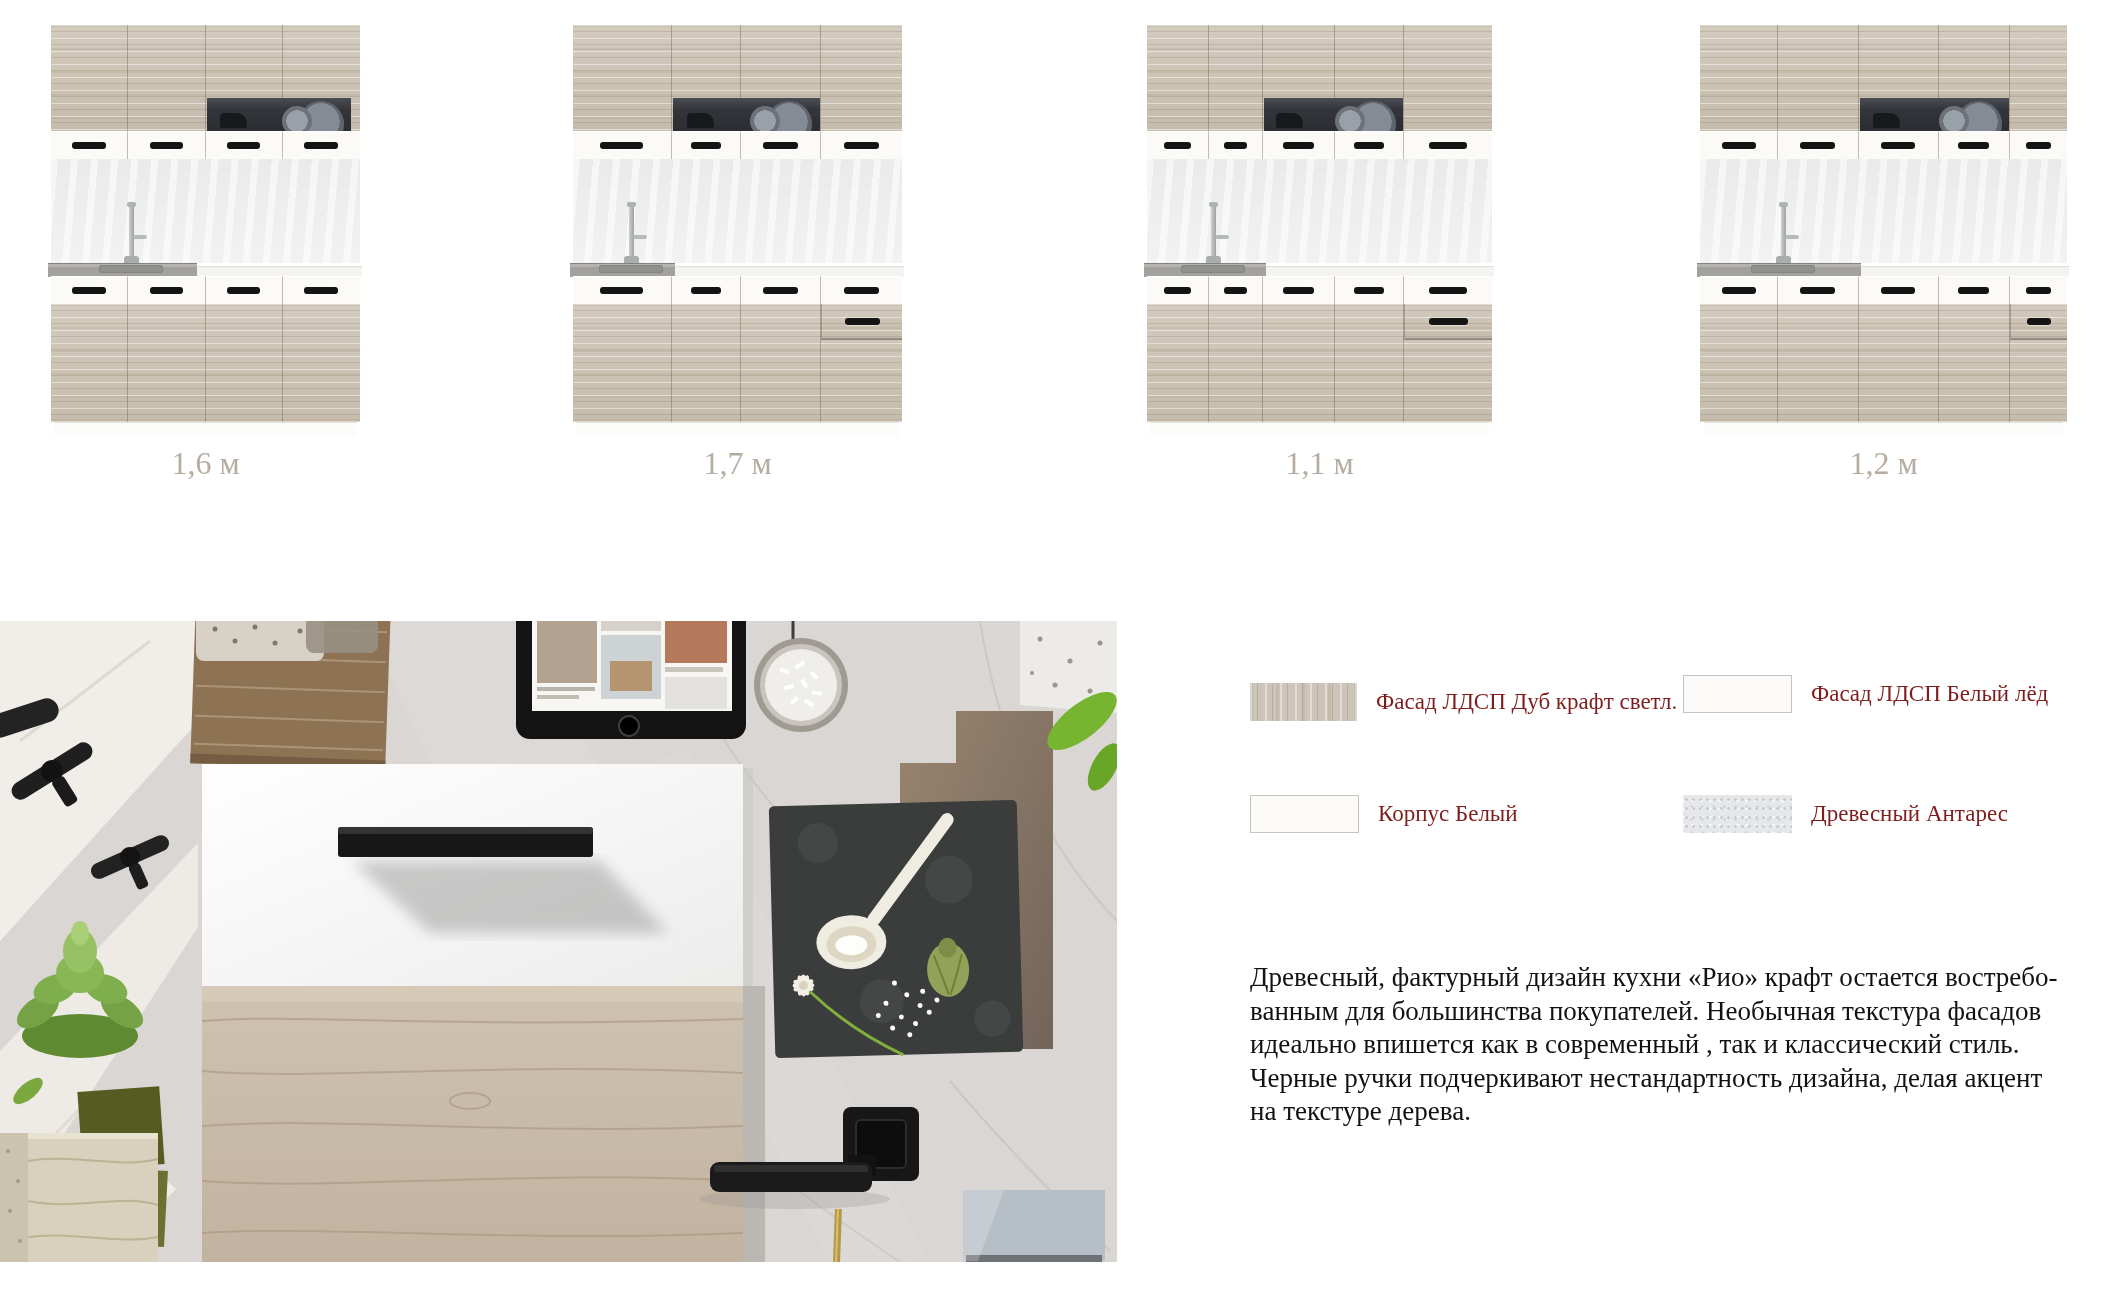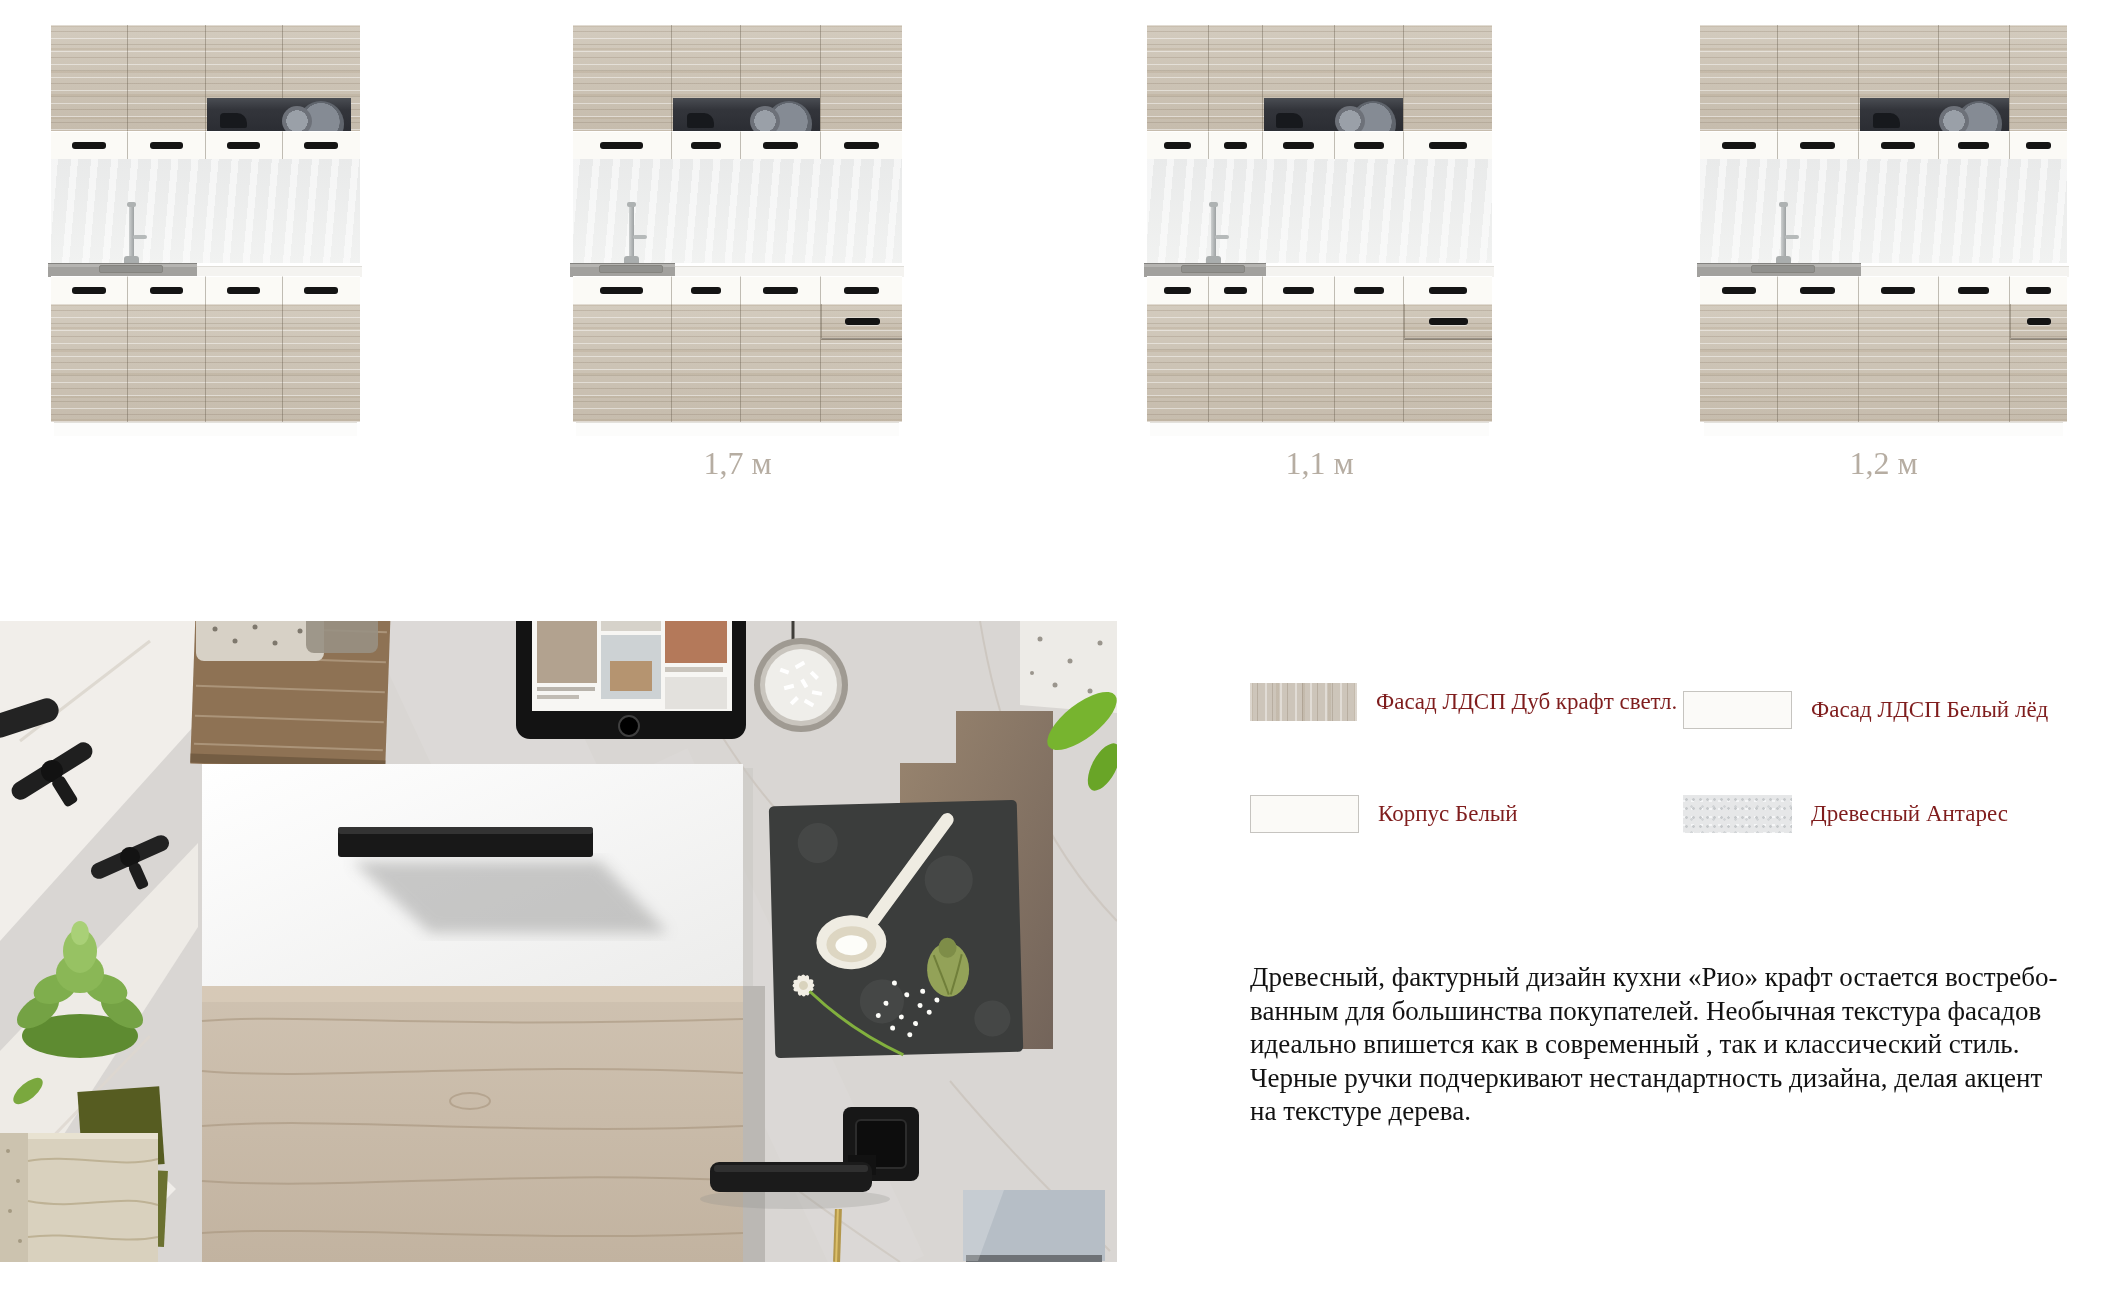--- a/index.html
+++ b/index.html
@@ -129,20 +129,21 @@
           </div>
         </div>
         <div class="krow" style="top: 279px; height: 118px;">
           <div class="kdoor wood" style="left: 0%; width: 25%;"></div>
           <div class="kdoor wood" style="left: 25%; width: 25%;"></div>
           <div class="kdoor wood" style="left: 50%; width: 25%;"></div>
           <div class="kdoor wood" style="left: 75%; width: 25%;"></div>
         </div>
         <div class="plinth" style="top: 397px; height: 13px;"></div>
       </div>
+      <div class="klabel" style="left: 51px; top: 445px; width: 309px; color: rgb(182, 173, 162);">1,6 м</div>
       <div class="kcard" style="left: 573px; top: 25px; width: 329px; height: 410px;">
         <div class="krow" style="top: 0px; height: 106px;">
           <div class="kdoor wood" style="left: 0%; width: 30%;"></div>
           <div class="kdoor wood" style="left: 30%; width: 21%;"></div>
           <div class="kdoor wood" style="left: 51%; width: 24.5%;"></div>
           <div class="kdoor wood" style="left: 75.5%; width: 24.5%;"></div>
         </div>
         <div class="niche" style="left: 30.5%; width: 44.5%; top: 73px; height: 33px;">
           <div class="pot"></div>
           <div class="plate p1"></div>
@@ -593,21 +594,21 @@
       <rect x="966" y="634" width="136" height="7" fill="#6e7276"></rect>
       <polygon points="963,569 1004,569 978,640 963,640" fill="#ffffff" opacity="0.22"></polygon>
     </g>
   </svg>
 
   <aside>
     <div class="mat-row" style="left:1250px;top:683px;">
       <div class="chip chip-wood" style="background-color: rgb(205, 197, 186);"></div>
       <div class="mat-label">Фасад ЛДСП Дуб крафт светл.</div>
     </div>
-    <div class="mat-row" style="left:1683px;top:691px;">
+    <div class="mat-row" style="left:1683px;top:675px;">
       <div class="chip chip-plain" style="background-color: rgb(251, 250, 248);"></div>
       <div class="mat-label">Фасад ЛДСП Белый лёд</div>
     </div>
     <div class="mat-row" style="left:1250px;top:795px;">
       <div class="chip chip-plain" style="background-color: rgb(251, 250, 247);"></div>
       <div class="mat-label">Корпус Белый</div>
     </div>
     <div class="mat-row" style="left:1683px;top:795px;">
       <div class="chip chip-speckle" style="background-color: rgb(230, 231, 232);"></div>
       <div class="mat-label">Древесный Антарес</div>

